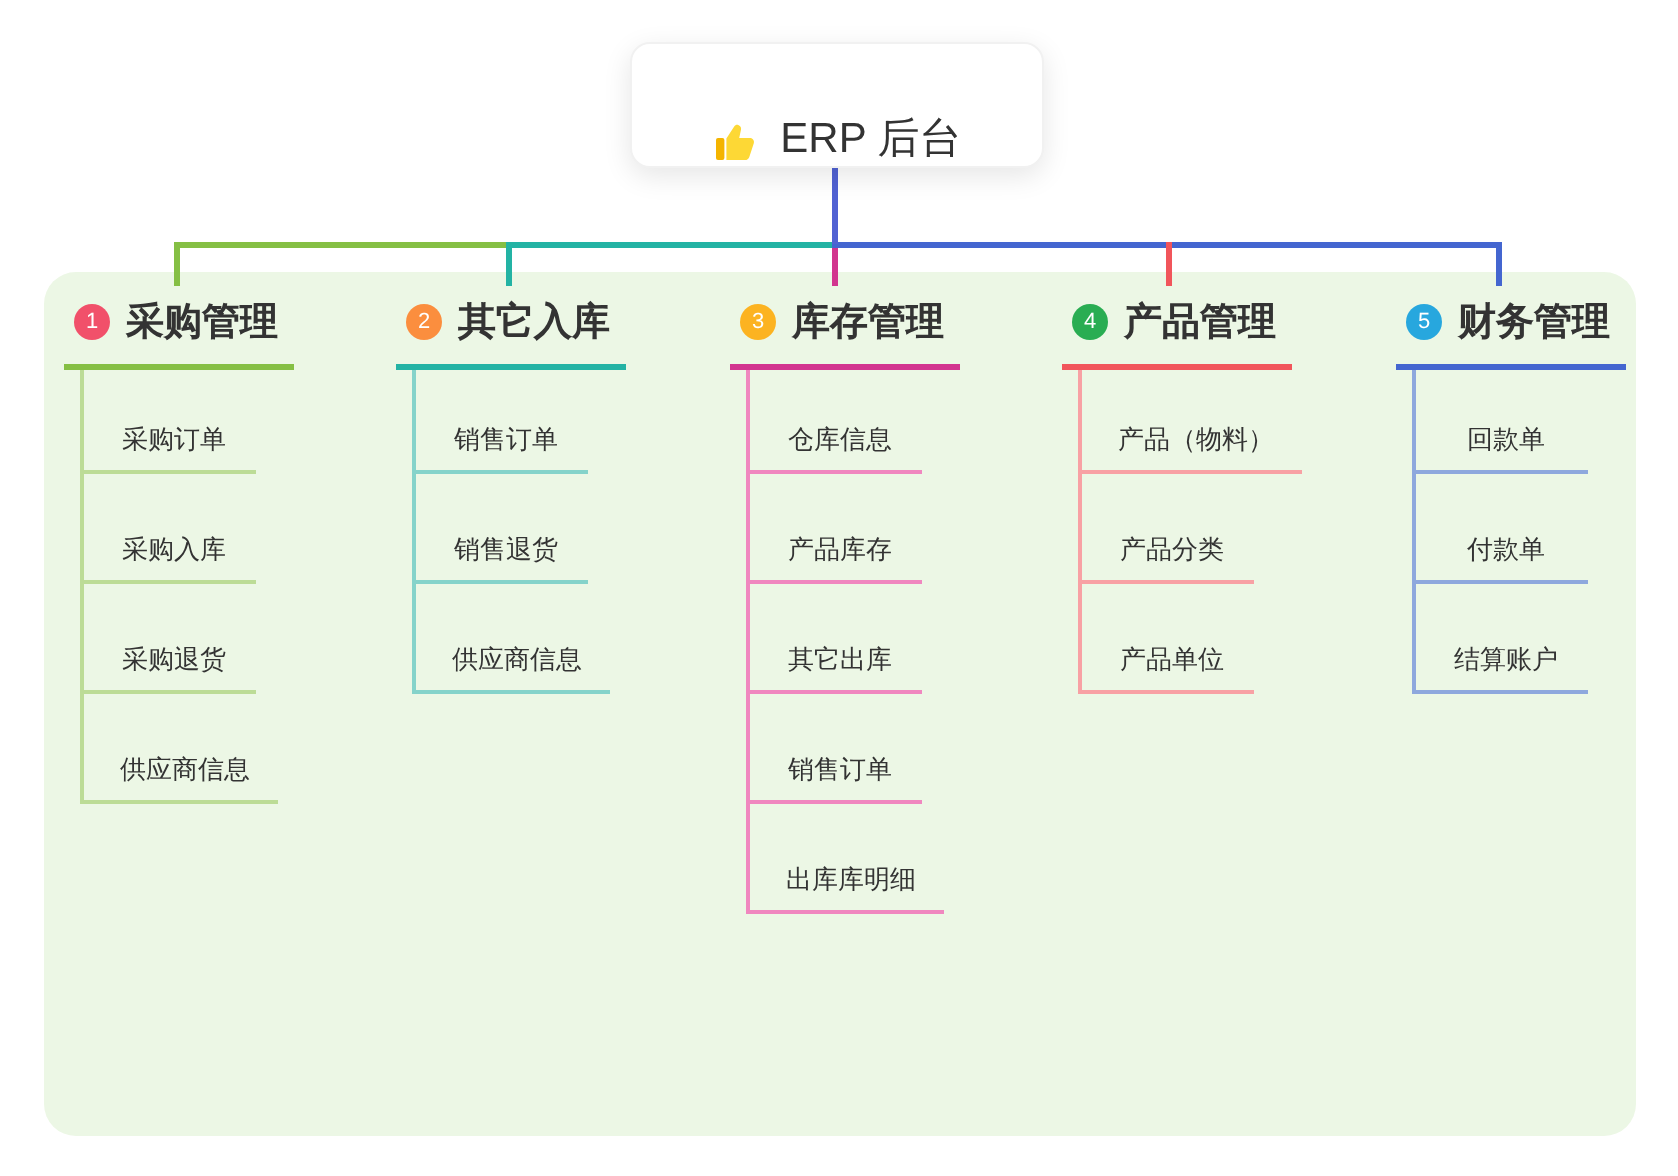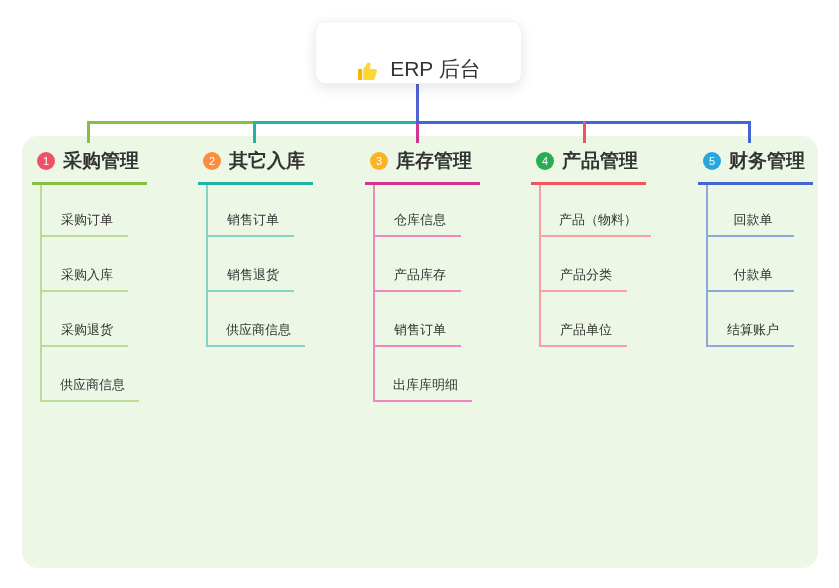--- a/index.html
+++ b/index.html
@@ -100,20 +100,23 @@
       <span class="branch-title">库存管理</span>
     </div>
     <div class="children">
       <div class="child">
           <span class="child-label">仓库信息</span>
         </div>
       <div class="child">
           <span class="child-label">产品库存</span>
         </div>
       <div class="child">
+          <span class="child-label">其它出库</span>
+        </div>
+      <div class="child">
           <span class="child-label">销售订单</span>
         </div>
       <div class="child">
           <span class="child-label">出库库明细</span>
         </div>
     </div>
   </div>
 
   <div class="branch" style="left: 531px; --c: #f1555b; --cl: #f8a1a4;">
     <div class="branch-header">

